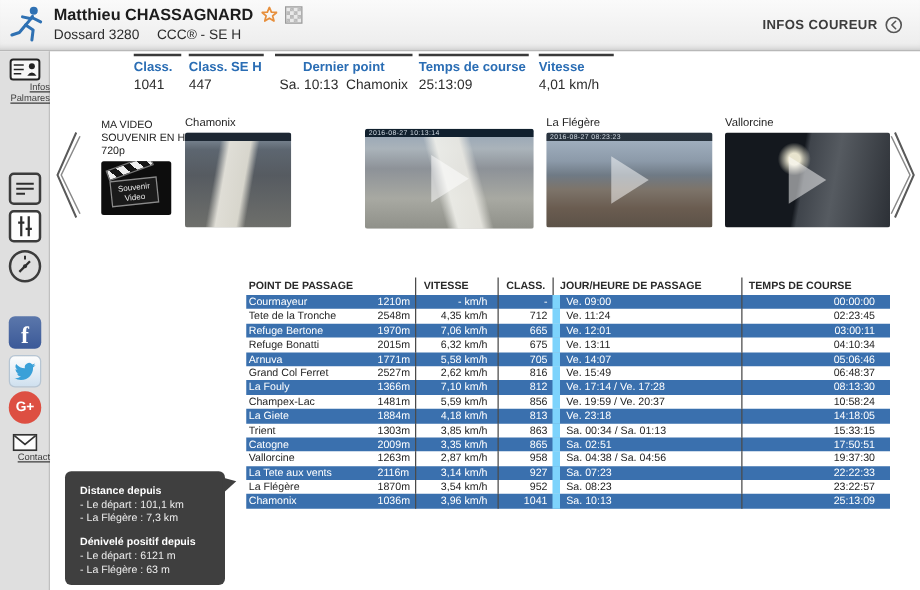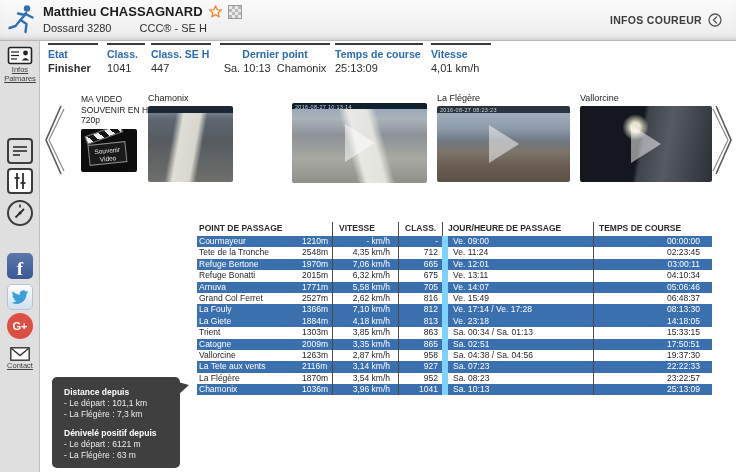--- a/index.html
+++ b/index.html
@@ -13,29 +13,29 @@
           box-shadow:inset 0 -5px 6px -5px rgba(0,0,0,.22);}
   .logo{position:absolute;left:7px;top:3px;}
   .id-block{position:absolute;left:43px;top:4px;}
   .name-row{display:flex;align-items:center;gap:6px;}
   .runner-name{font-size:13px;font-weight:bold;color:#1c1c1c;}
   .checker{display:inline-block;width:12px;height:12px;border:1px solid #9a9a9a;
            background-image:linear-gradient(45deg,#b9b9b9 25%,transparent 25%,transparent 75%,#b9b9b9 75%),
                             linear-gradient(45deg,#b9b9b9 25%,#e9e9e9 25%,#e9e9e9 75%,#b9b9b9 75%);
            background-size:6px 6px;background-position:0 0,3px 3px;}
   .sub-row{margin-top:3px;font-size:11px;color:#2c2c2c;}
-  .sub-row .race{margin-left:28px;}
+  .sub-row .race{margin-left:14px;}
   .infos-coureur{position:absolute;right:14px;top:13px;display:flex;align-items:center;gap:6px;
                  font-size:10.5px;font-weight:bold;color:#3c3c3c;letter-spacing:.3px;cursor:pointer;}
 
   
   .sidebar{position:absolute;left:0;top:41px;width:40px;height:431px;
            background:#dfdfdf;border-right:1px solid #c0c0c0;box-sizing:border-box;}
   .sb-link{position:absolute;left:0;width:40px;text-align:center;cursor:pointer;}
-  .sb-label{display:block;font-size:7.5px;color:#3d3d3d;text-decoration:underline;line-height:9px;}
+  .sb-label{display:block;font-size:7.5px;color:#3d3d3d;text-decoration:underline;line-height:9px;text-align:right;}
   .sb-btn{position:absolute;left:7px;width:26px;height:26px;box-sizing:border-box;
           border:2px solid #3c3c3c;border-radius:4px;background:transparent;
           display:flex;align-items:center;justify-content:center;cursor:pointer;}
   .sb-btn.selected{background:#fff;}
   .sb-btn.round{border-radius:50%;}
   .social{position:absolute;left:7px;width:26px;height:26px;border-radius:5px;
           display:flex;align-items:center;justify-content:center;cursor:pointer;box-sizing:border-box;}
   .fb{background:linear-gradient(#5b77ab,var(--fb));}
   .fb span{color:#fff;font-family:"Liberation Serif",serif;font-weight:bold;font-size:19px;line-height:19px;margin-top:5px;}
   .tw{background:linear-gradient(#fdfdfd,#cfe0ef);border:1px solid #b6c5d3;}
@@ -208,24 +208,20 @@
     <div class="sb-link" style="top:306px;">
       <svg width="20" height="14" viewBox="0 0 20 14" style="margin:0 auto;">
         <rect x="0.8" y="0.8" width="18.4" height="12.4" fill="#fdfdfd" stroke="#333" stroke-width="1.4"></rect>
         <path d="M1.5 1.5 L10 8.5 L18.5 1.5" fill="none" stroke="#333" stroke-width="1.4"></path>
       </svg>
       <span class="sb-label">Contact</span>
     </div>
   </aside>
 
   <section class="stats">
-    <div class="stat s1">
-      <div class="lbl">Etat</div>
-      <div class="val">Finisher</div>
-    </div>
     <div class="stat s2">
       <div class="lbl">Class.</div>
       <div class="val">1041</div>
     </div>
     <div class="stat s3">
       <div class="lbl">Class. SE H</div>
       <div class="val">447</div>
     </div>
     <div class="stat s4">
       <div class="lbl">Dernier point</div>
@@ -352,20 +348,28 @@
           <div class="c-day">Ve. 15:49</div>
           <div class="c-time">06:48:37</div>
         </div>
         <div class="trow hl">
           <div class="c-name">La Fouly</div>
           <div class="c-alt">1366m</div>
           <div class="c-speed">7,10 km/h</div>
           <div class="c-rank">812</div>
           <div class="c-day">Ve. 17:14 / Ve. 17:28</div>
           <div class="c-time">08:13:30</div>
+        </div>
+        <div class="trow">
+          <div class="c-name">Champex-Lac</div>
+          <div class="c-alt">1481m</div>
+          <div class="c-speed">5,59 km/h</div>
+          <div class="c-rank">856</div>
+          <div class="c-day">Ve. 19:59 / Ve. 20:37</div>
+          <div class="c-time">10:58:24</div>
         </div>
         <div class="trow hl">
           <div class="c-name">La Giete</div>
           <div class="c-alt">1884m</div>
           <div class="c-speed">4,18 km/h</div>
           <div class="c-rank">813</div>
           <div class="c-day">Ve. 23:18</div>
           <div class="c-time">14:18:05</div>
         </div>
         <div class="trow">

